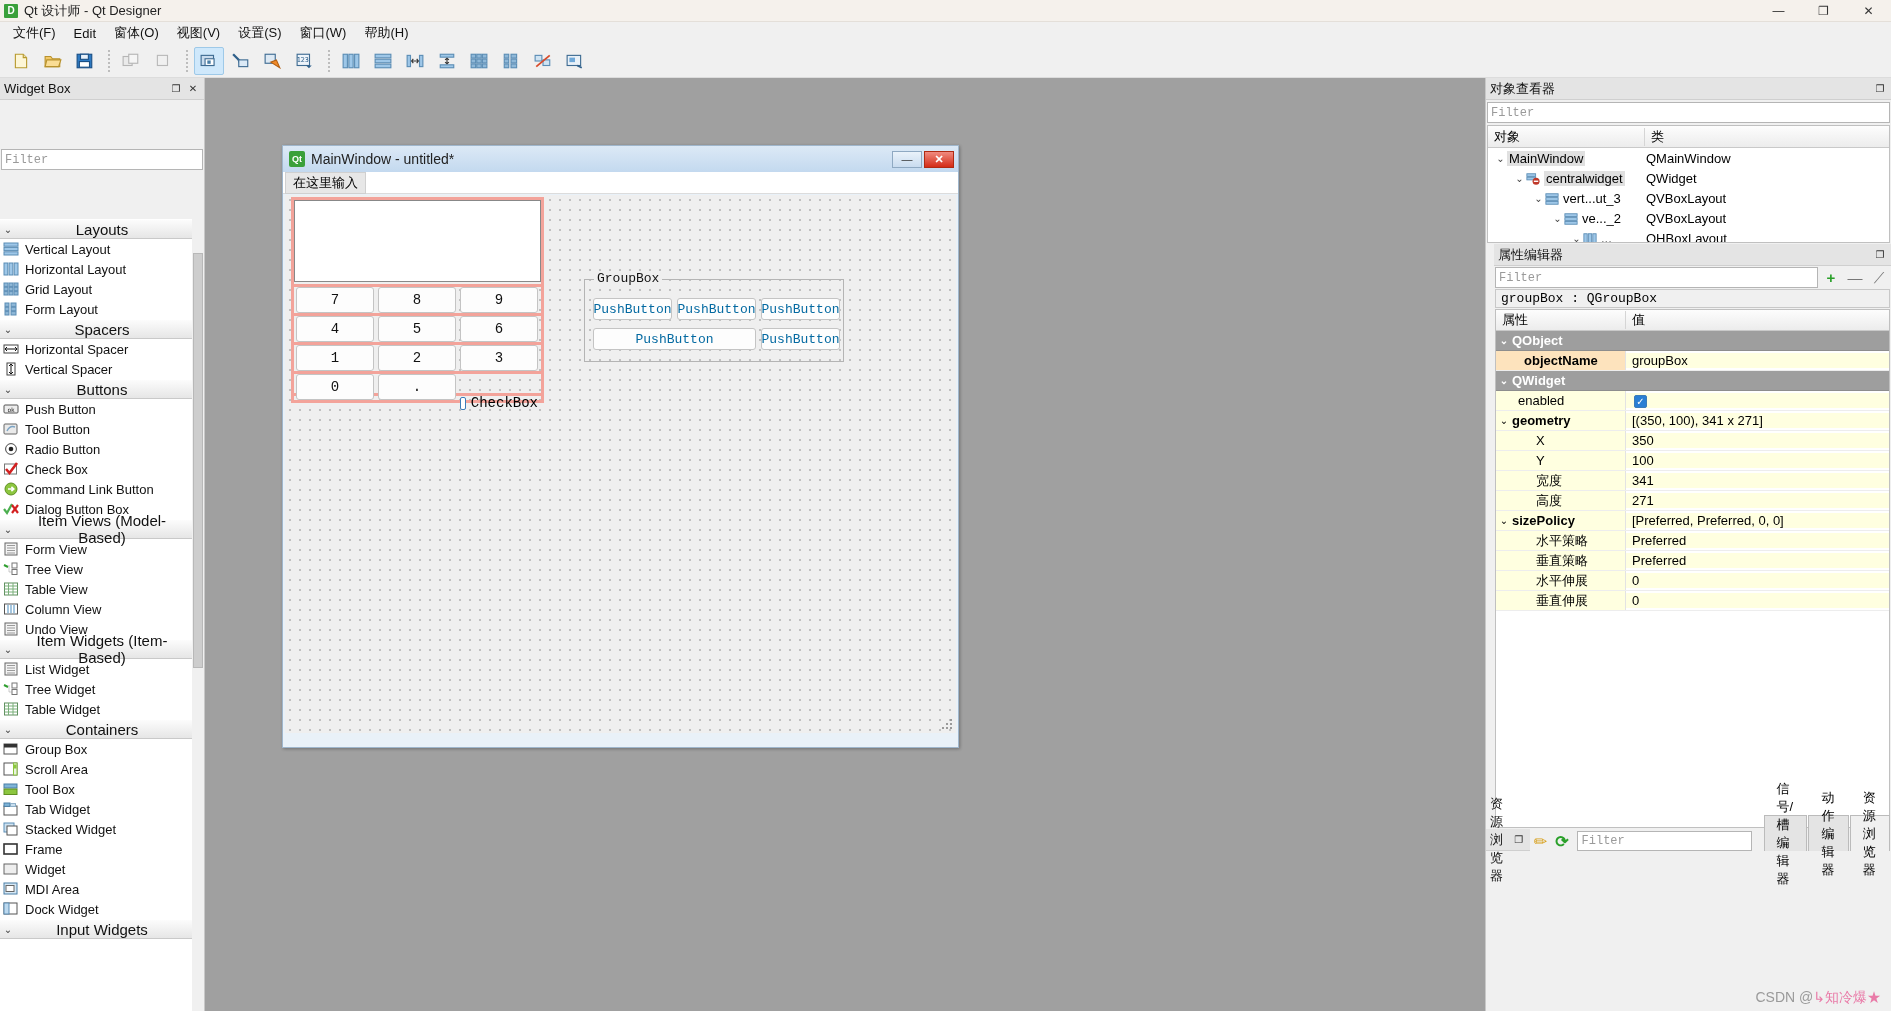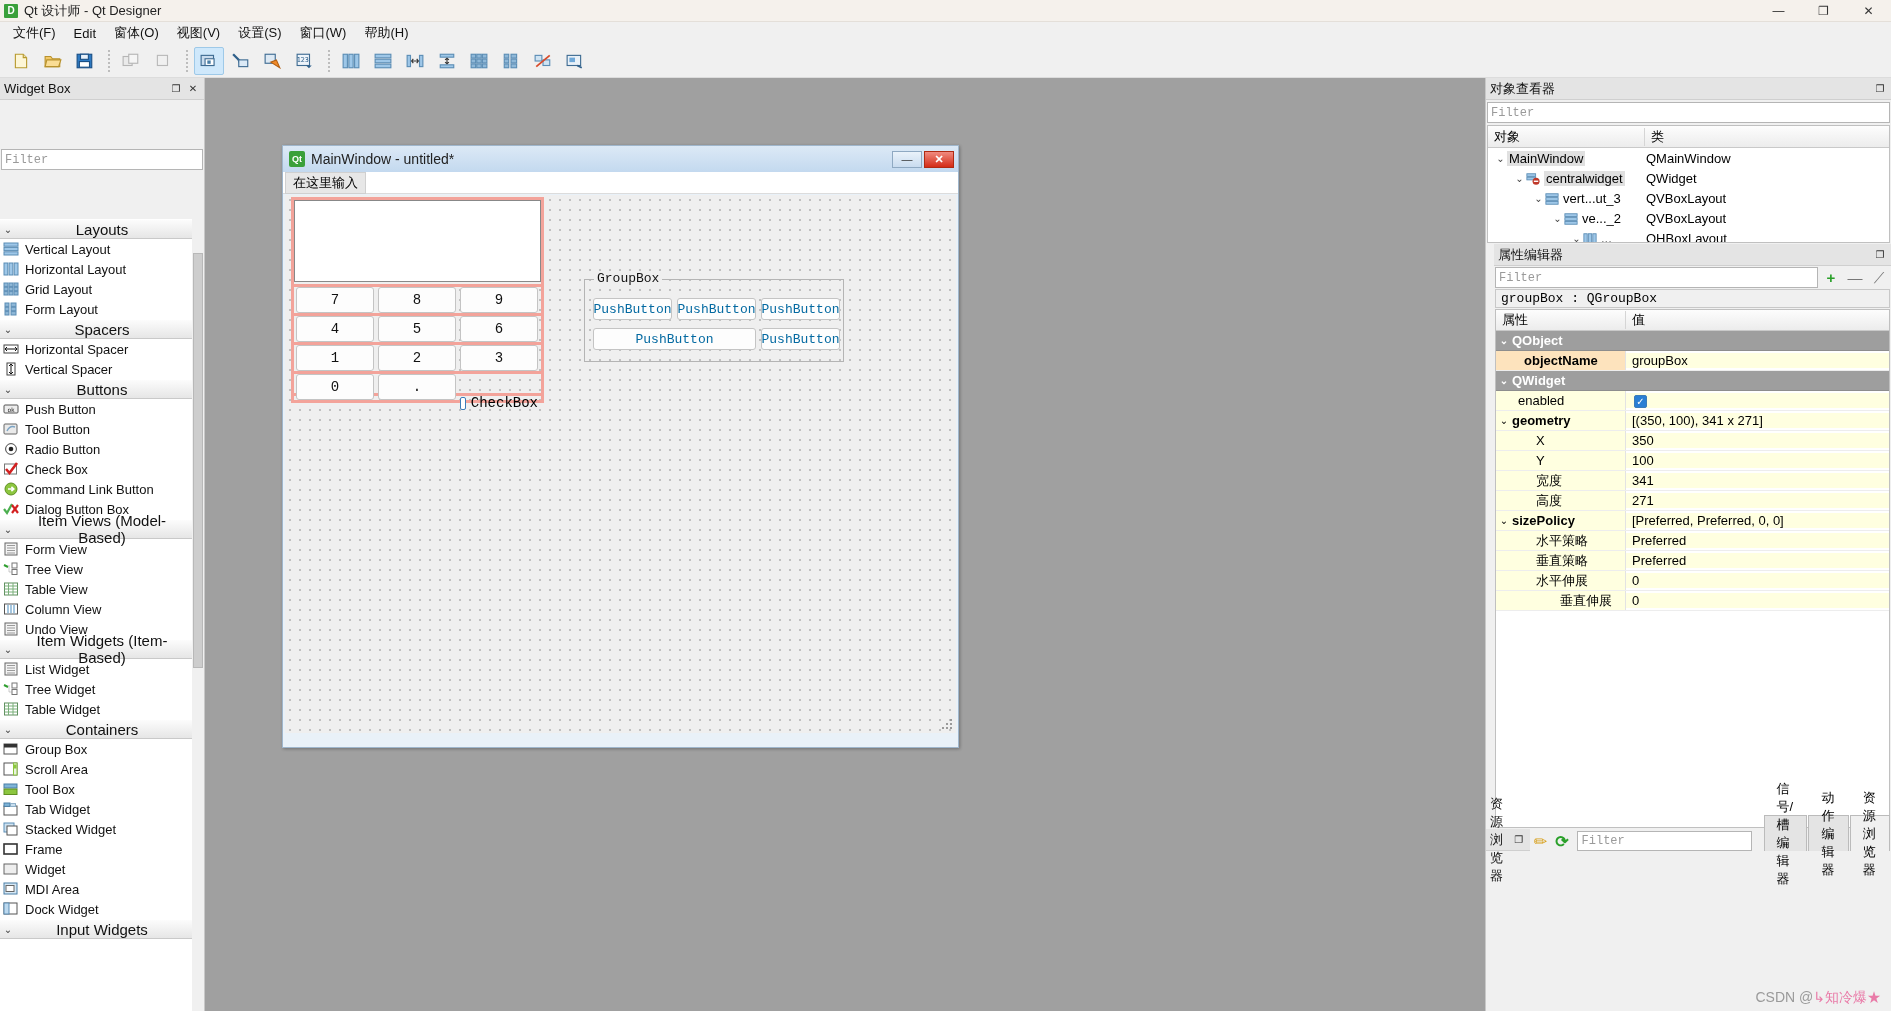--- a/index.html
+++ b/index.html
@@ -897,21 +897,21 @@
               <div class="v"><span>Preferred</span></div>
             </div>
             <div class="pt-row pale">
               <div class="k">
                 <span style="padding-left:40px">水平伸展</span>
               </div>
               <div class="v"><span>0</span></div>
             </div>
             <div class="pt-row pale">
               <div class="k">
-                <span style="padding-left:64px">垂直伸展</span>
+                <span style="padding-left:40px">垂直伸展</span>
               </div>
               <div class="v"><span>0</span></div>
             </div>
           </div>
       </div>
     </div>
 
     <div id="resbrowser">
       <div class="dock-title">
         <span class="dt-label">资源浏览器</span>

